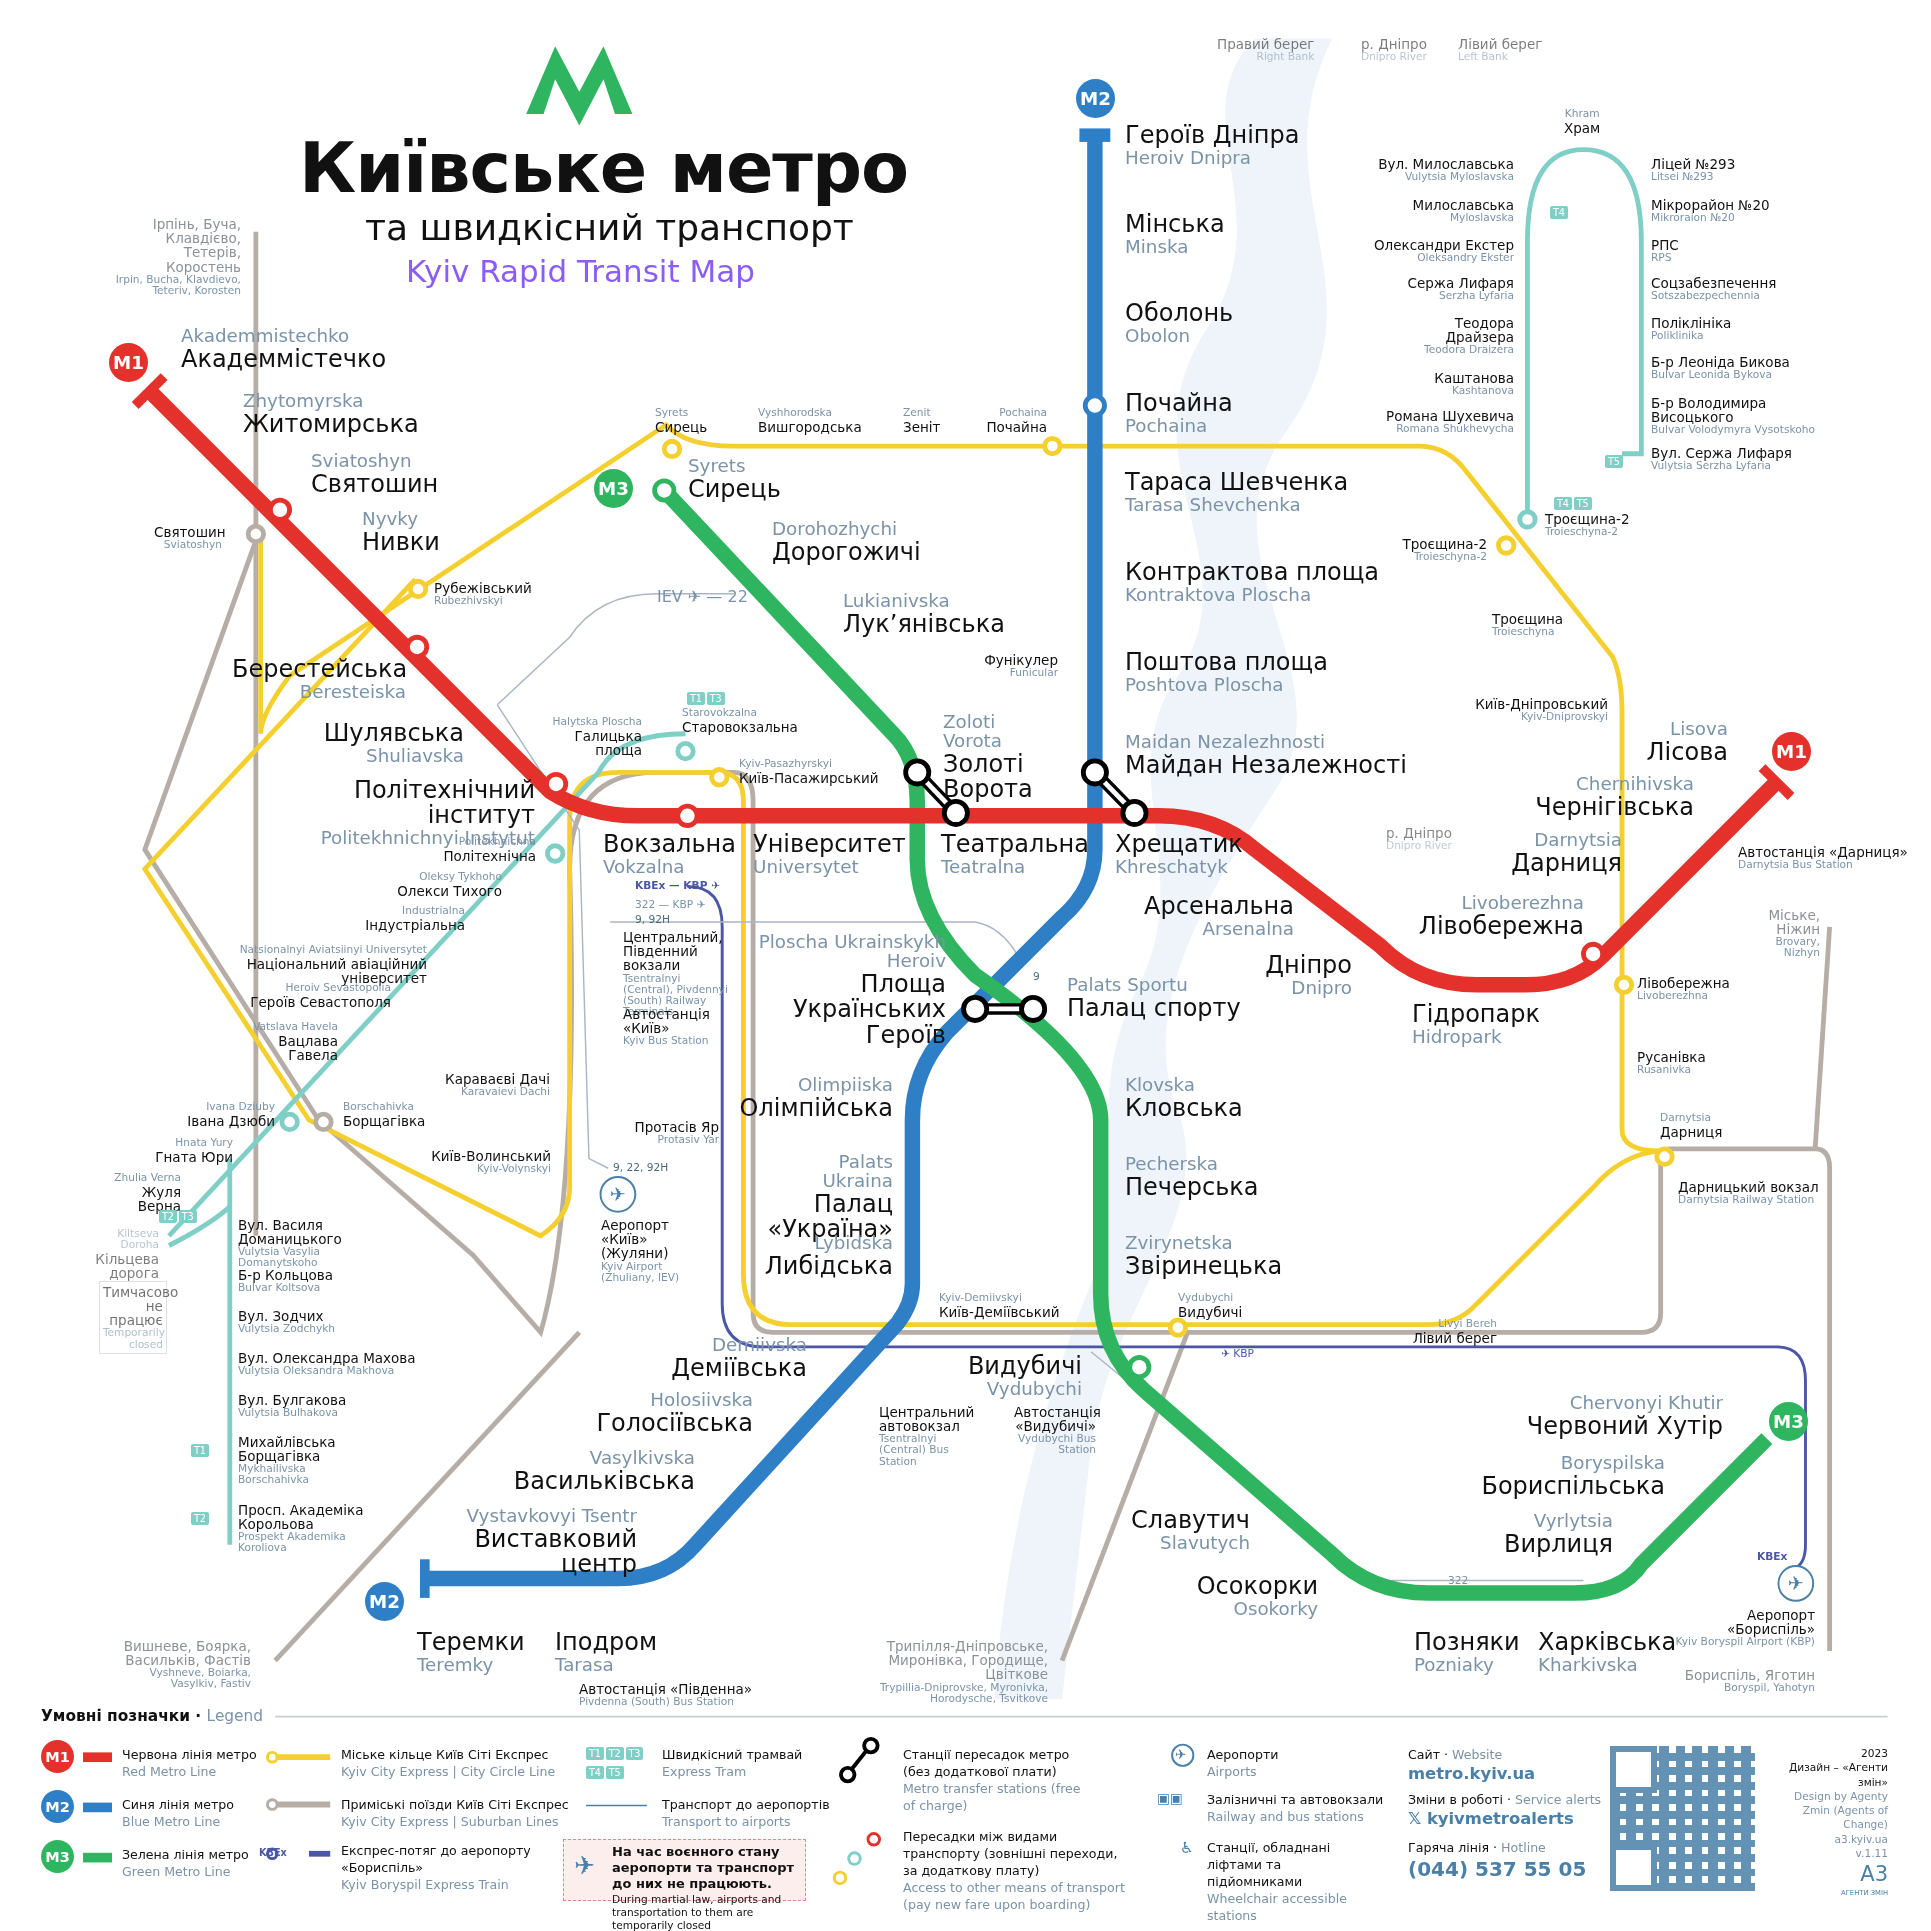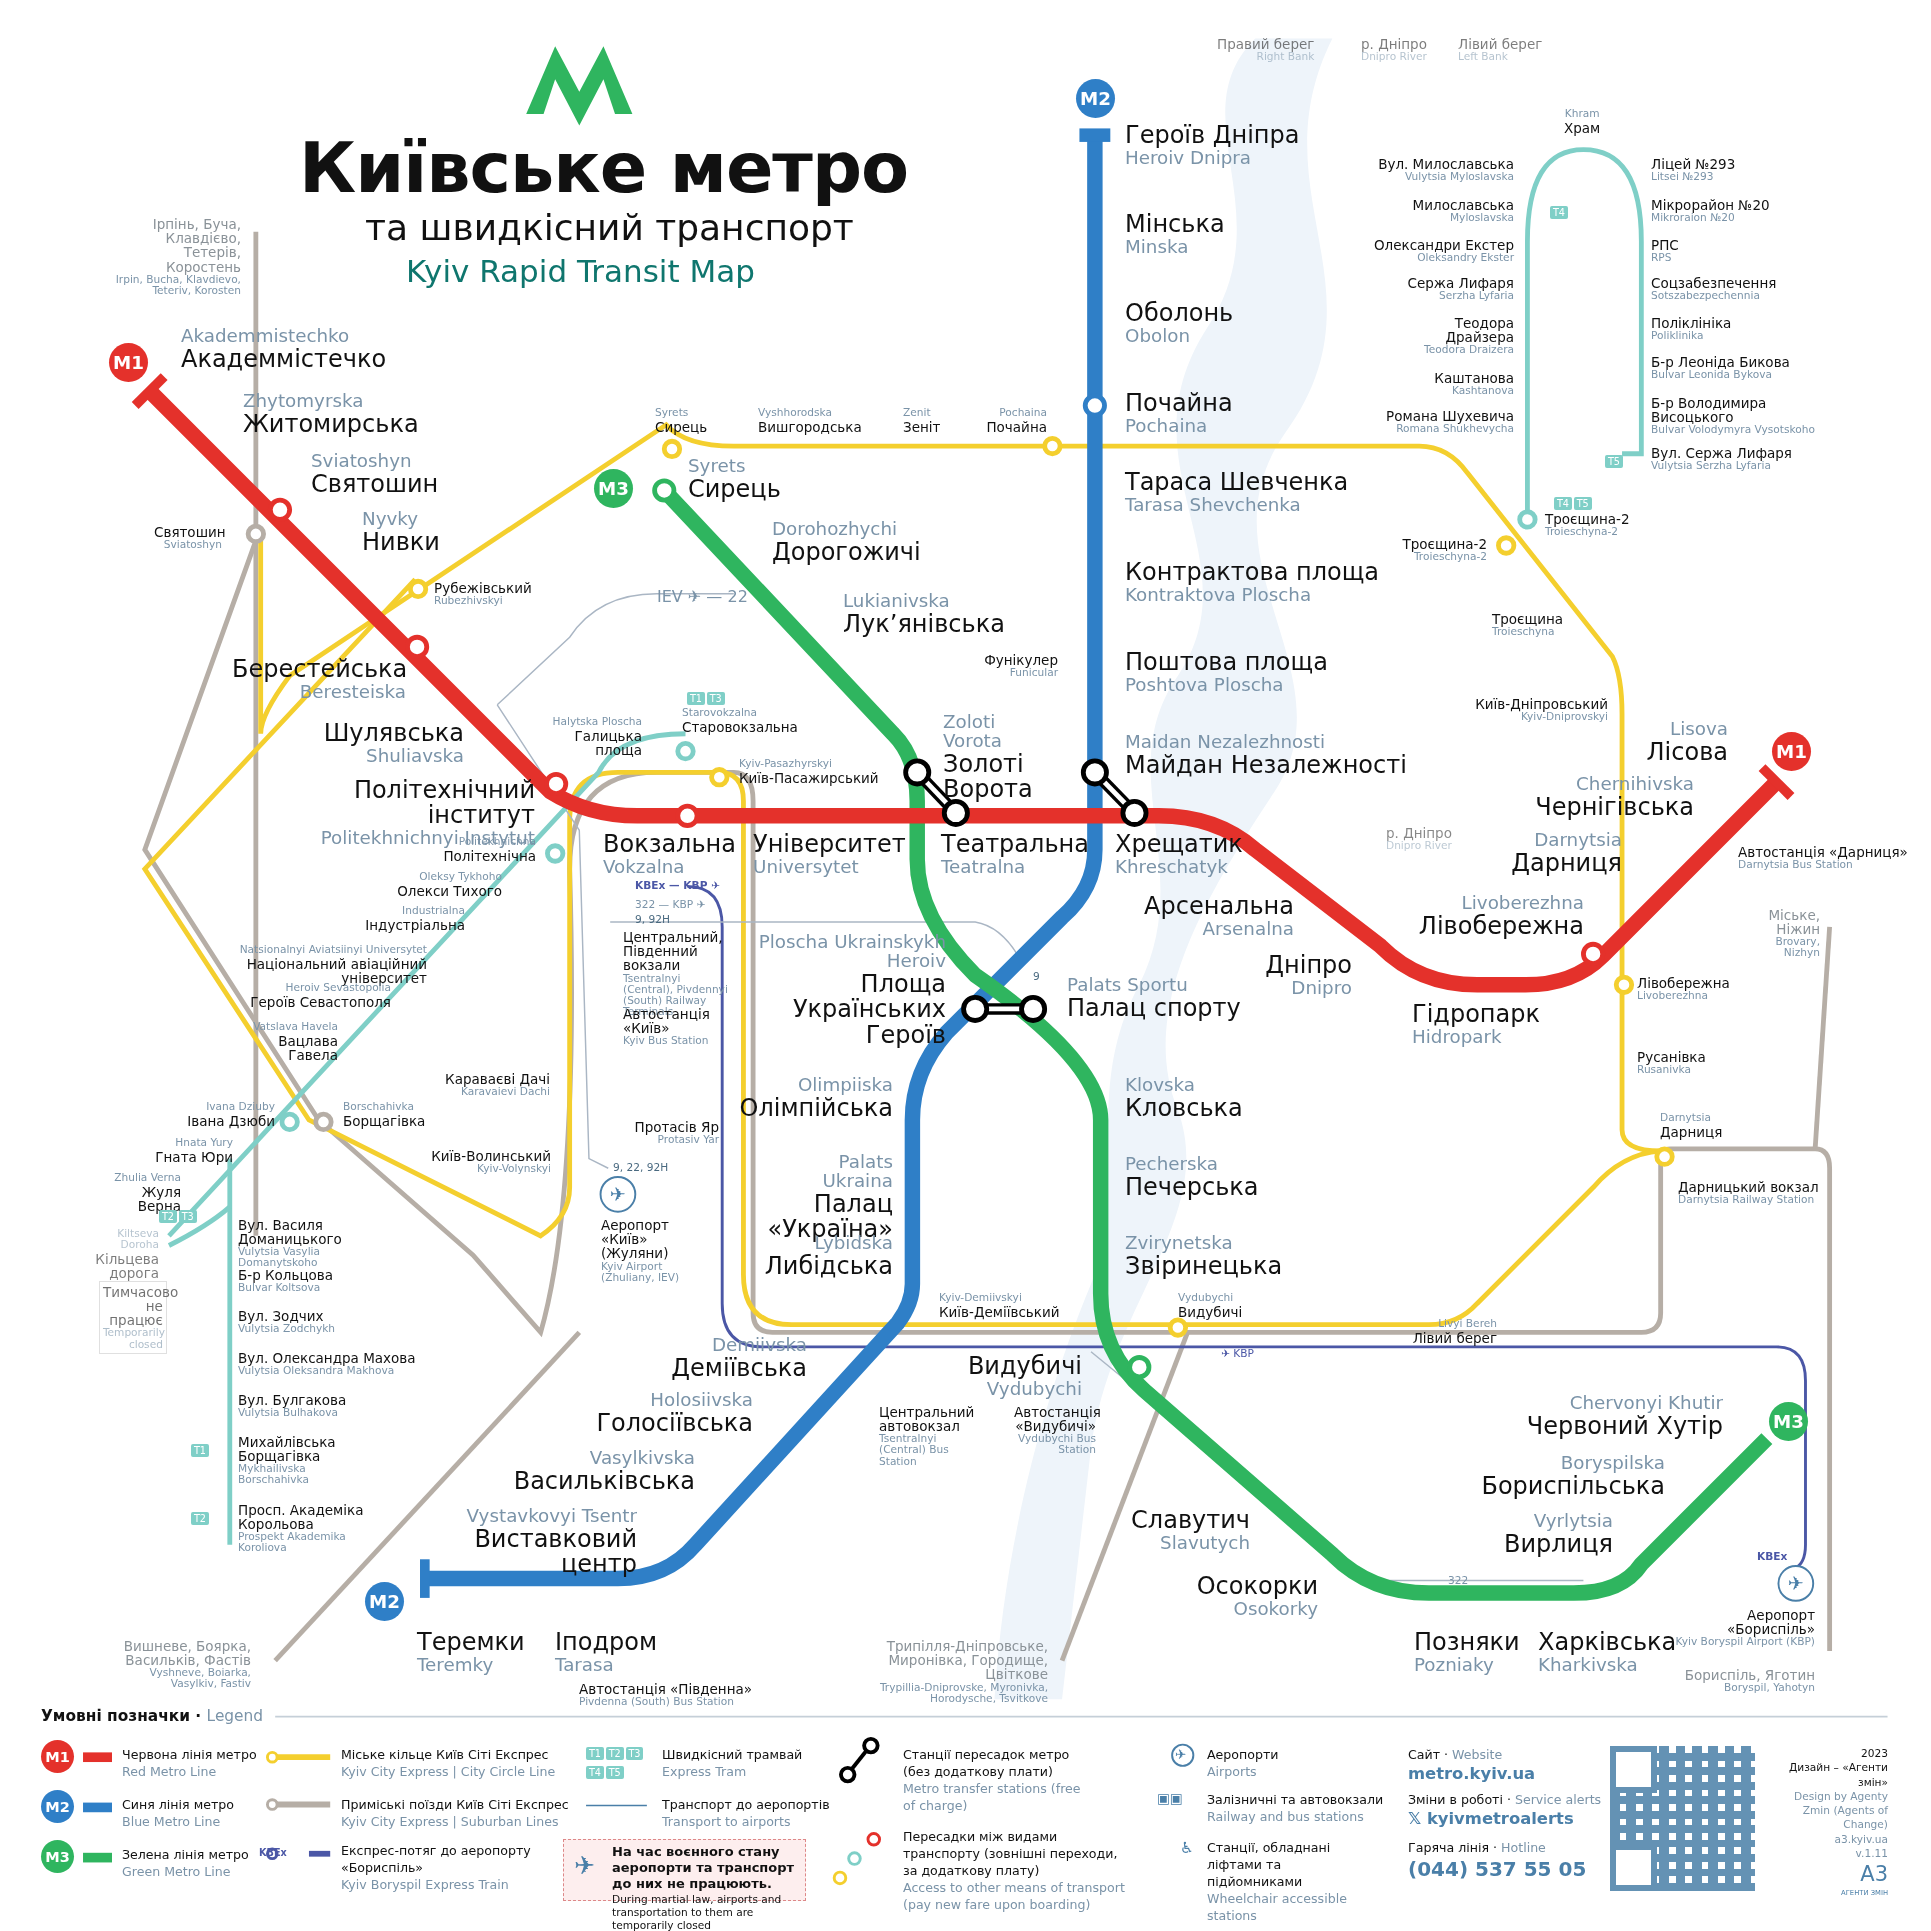--- a/index.html
+++ b/index.html
@@ -10,21 +10,21 @@
   .st .ua{display:block;color:#111;}
   .st .en{display:block;color:#7a93a8;}
   .big .ua{font-size:24px;font-weight:normal;}
   .big .en{font-size:18.3px;}
   .sm .ua{font-size:13.5px;}
   .sm .en{font-size:10.6px;}
   .r{text-align:right;}
   .enfirst .en{margin-bottom:1.9px;}
   .title{left:299px;top:127px;font-size:70px;font-weight:bold;letter-spacing:-1px;}
   .sub1{left:365px;top:207px;font-size:36px;}
-  .sub2{left:406px;top:253px;font-size:31px;color:#0f766e;}
+  .sub2{left:406px;top:253px;font-size:31px;color:#8b5cf6;}
   .badge{position:absolute;width:39px;height:39px;border-radius:50%;color:#fff;font-weight:bold;font-size:18.3px;display:flex;align-items:center;justify-content:center;}
   .gray{color:#9aa2a8;}
   .legend-head{left:41px;top:1707px;font-size:15.4px;font-weight:bold;}
   .legend-head span{font-weight:normal;color:#7a93a8;}
   .lg{position:absolute;font-size:12.6px;line-height:1.35;}
   .lg .en{color:#7a93a8;display:block;}
   .tag{display:inline-block;background:#7fcfc7;color:#fff;font-size:9.7px;padding:1px 2.9px;margin-right:1.9px;border-radius:1.9px;}
   .warn{position:absolute;left:563px;top:1839px;width:243px;height:62px;border:1.9px dashed #d88;background:#fdeeee;font-size:10.6px;padding:3.9px 5.8px 3.9px 48px;box-sizing:border-box;line-height:1.25;}
   .warn b{display:block;font-size:13px;}
   .qr{position:absolute;left:1610px;top:1746px;width:145px;height:145px;background:
@@ -736,21 +736,21 @@
 <div class="lg" style="left:341px;top:1796px"><span>Приміські поїзди Київ Сіті Експрес</span><span class="en">Kyiv City Express | Suburban Lines</span></div>
 <div class="lg" style="left:341px;top:1842px;width:193px;white-space:normal"><span>Експрес-потяг до аеропорту «Бориспіль»</span><span class="en">Kyiv Boryspil Express Train</span></div>
 <div class="abs" style="left:259px;top:1847px;font-size:9.7px;color:#4b57a6;font-weight:bold">KBEx</div>
 
 <div class="abs" style="left:586px;top:1742px"><span class="tag">T1</span><span class="tag">T2</span><span class="tag">T3</span><br><span class="tag">T4</span><span class="tag">T5</span></div>
 <div class="lg" style="left:662px;top:1746px"><span>Швидкісний трамвай</span><span class="en">Express Tram</span></div>
 <div class="lg" style="left:662px;top:1796px"><span>Транспорт до аеропортів</span><span class="en">Transport to airports</span></div>
 <div class="warn"><b>На час воєнного стану аеропорти та транспорт до них не працюють.</b><span>During martial law, airports and transportation to them are temporarily closed</span></div>
 <div class="abs" style="left:574px;top:1851px;font-size:25px;color:#4a7fa8">✈</div>
 
-<div class="lg" style="left:903px;top:1746px;width:183px;white-space:normal"><span>Станції пересадок метро (без додаткову плати)</span><span class="en">Metro transfer stations (free of charge)</span></div>
+<div class="lg" style="left:903px;top:1746px;width:183px;white-space:normal"><span>Станції пересадок метро (без додаткової плати)</span><span class="en">Metro transfer stations (free of charge)</span></div>
 <div class="lg" style="left:903px;top:1828px;width:222px;white-space:normal"><span>Пересадки між видами транспорту (зовнішні переходи, за додаткову плату)</span><span class="en">Access to other means of transport (pay new fare upon boarding)</span></div>
 
 <div class="lg" style="left:1207px;top:1746px"><span>Аеропорти</span><span class="en">Airports</span></div>
 <div class="abs" style="left:1175px;top:1746px;font-size:13.5px;color:#4a7fa8">✈</div>
 <div class="lg" style="left:1207px;top:1791px"><span>Залізничні та автовокзали</span><span class="en">Railway and bus stations</span></div>
 <div class="abs" style="left:1157px;top:1790px;font-size:13.5px;color:#4a7fa8">▣▣</div>
 <div class="lg" style="left:1207px;top:1839px;width:164px;white-space:normal"><span>Станції, обладнані ліфтами та підйомниками</span><span class="en">Wheelchair accessible stations</span></div>
 <div class="abs" style="left:1180px;top:1839px;font-size:15.4px;color:#4a7fa8">♿</div>
 
 <div class="lg" style="left:1408px;top:1746px"><span>Сайт</span> · <span style="color:#7a93a8">Website</span><span style="display:block;font-size:16.4px;font-weight:bold;color:#4a7fa8">metro.kyiv.ua</span></div>

